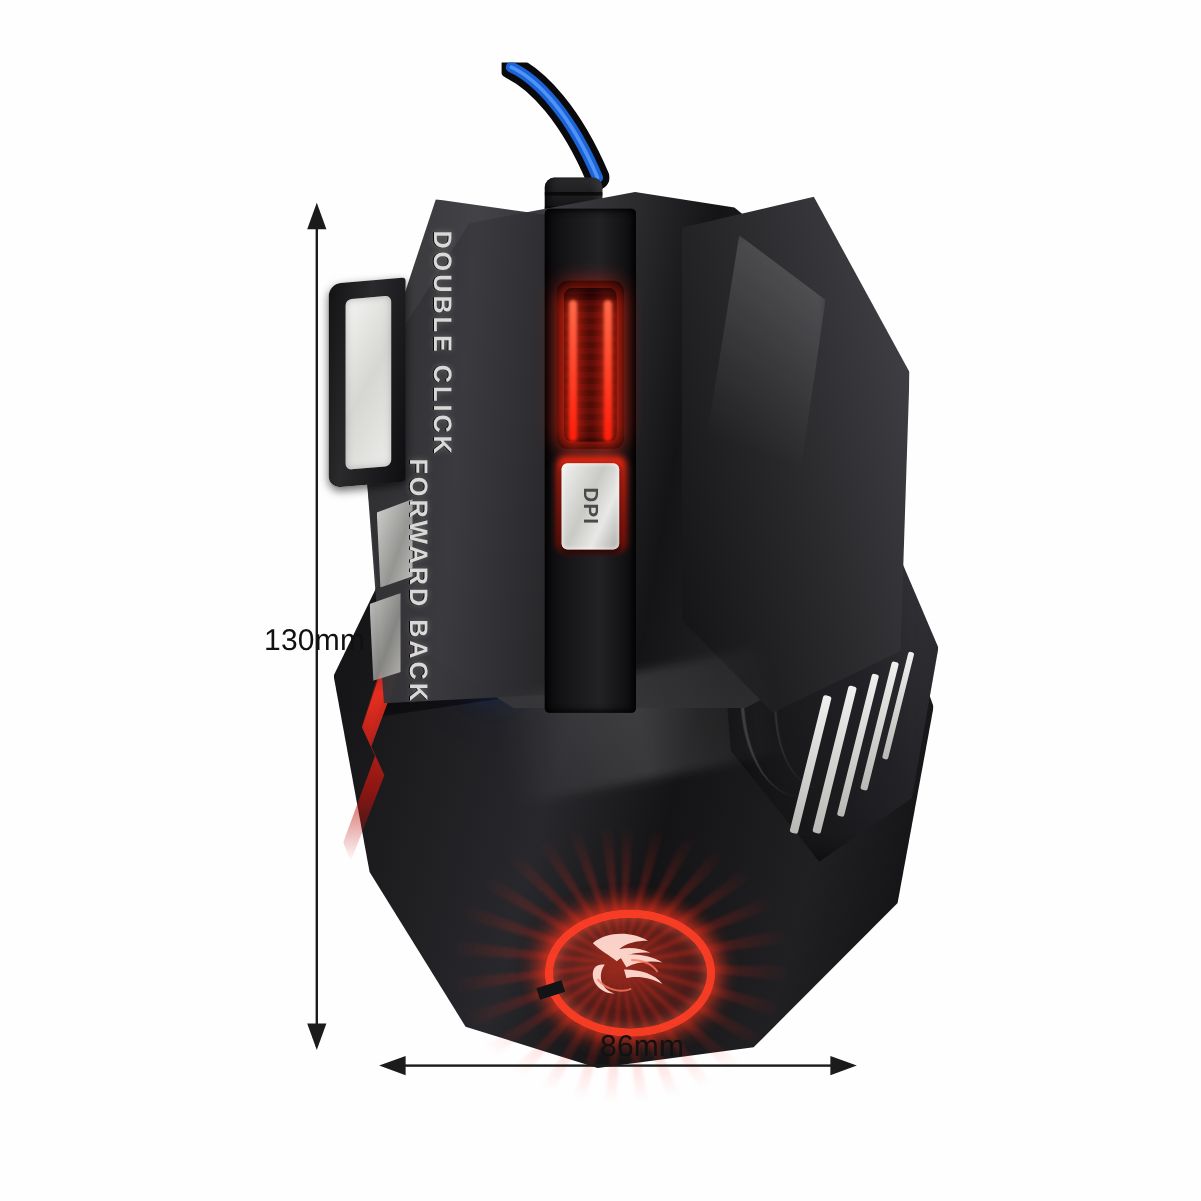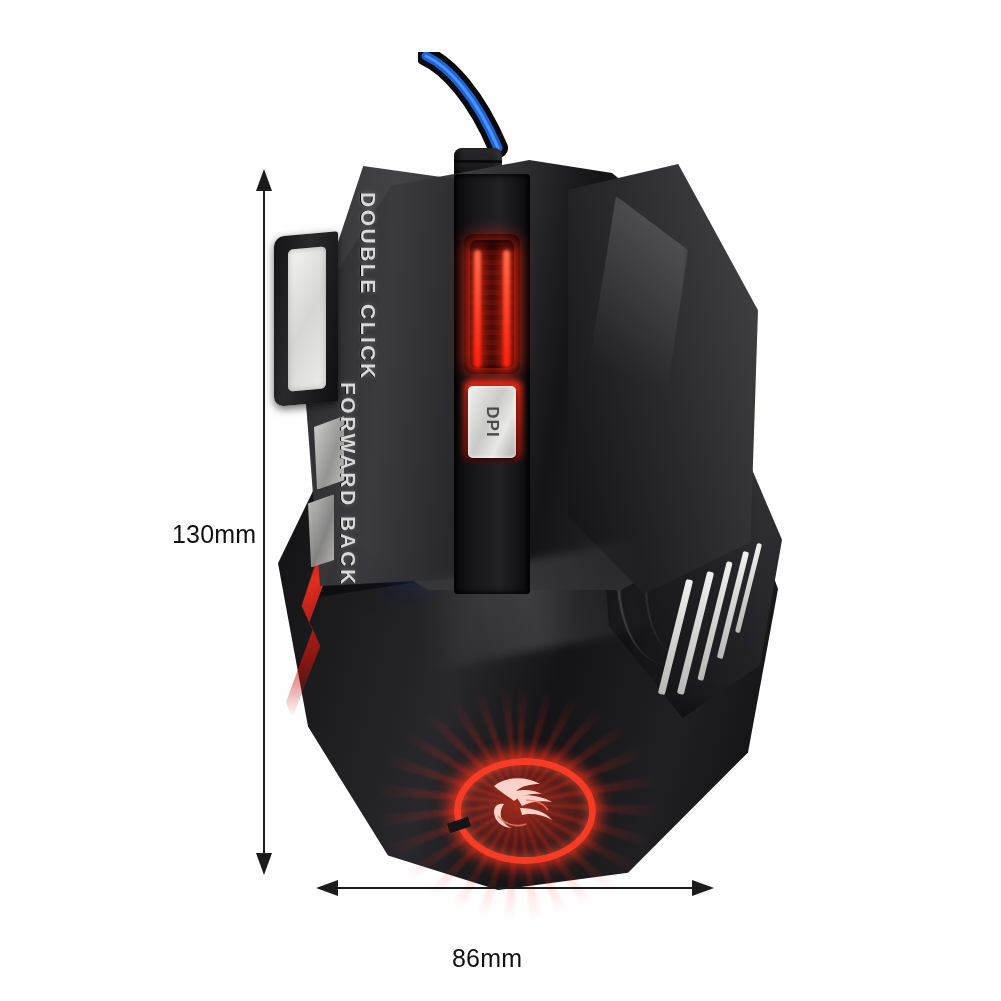--- a/index.html
+++ b/index.html
@@ -5,22 +5,22 @@
   html,body{margin:0;padding:0;}
   body{
     width:1001px;height:1001px;
     background:#ffffff;
     font-family:"Liberation Sans", sans-serif;
     overflow:hidden;
   }
   #stage{position:relative;width:1001px;height:1001px;background:#fefefe;overflow:hidden;}
 
   
-  .dim-label{position:absolute;color:#111;font-size:25px;letter-spacing:.2px;white-space:nowrap;}
-  #h-label{left:452px;top:944px;}
+  .dim-label{position:absolute;color:#111;font-size:25px;letter-spacing:.2px;white-space:nowrap;margin-left:48px;}
+  #h-label{left:452px;top:858px;}
   #v-label{left:172px;top:520px;}
 
   .vline{position:absolute;background:#1b1b1b;}
   #v-arrow-shaft{left:263px;top:178px;width:2px;height:694px;}
   #v-arrow-head-top{position:absolute;left:256px;top:169px;width:0;height:0;
     border-left:8px solid transparent;border-right:8px solid transparent;border-bottom:22px solid #1b1b1b;}
   #v-arrow-head-bot{position:absolute;left:256px;top:853px;width:0;height:0;
     border-left:8px solid transparent;border-right:8px solid transparent;border-top:22px solid #1b1b1b;}
 
   #h-arrow-shaft{position:absolute;left:326px;top:887px;width:378px;height:2px;background:#1b1b1b;}

